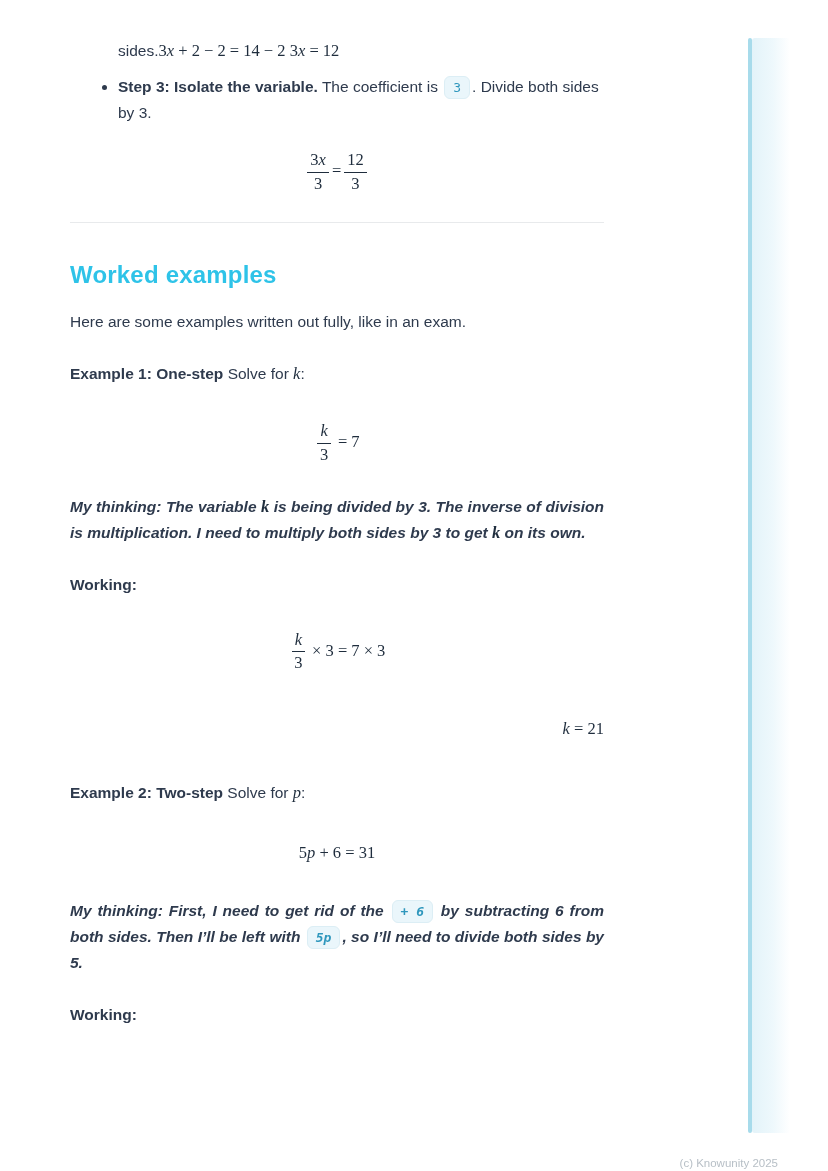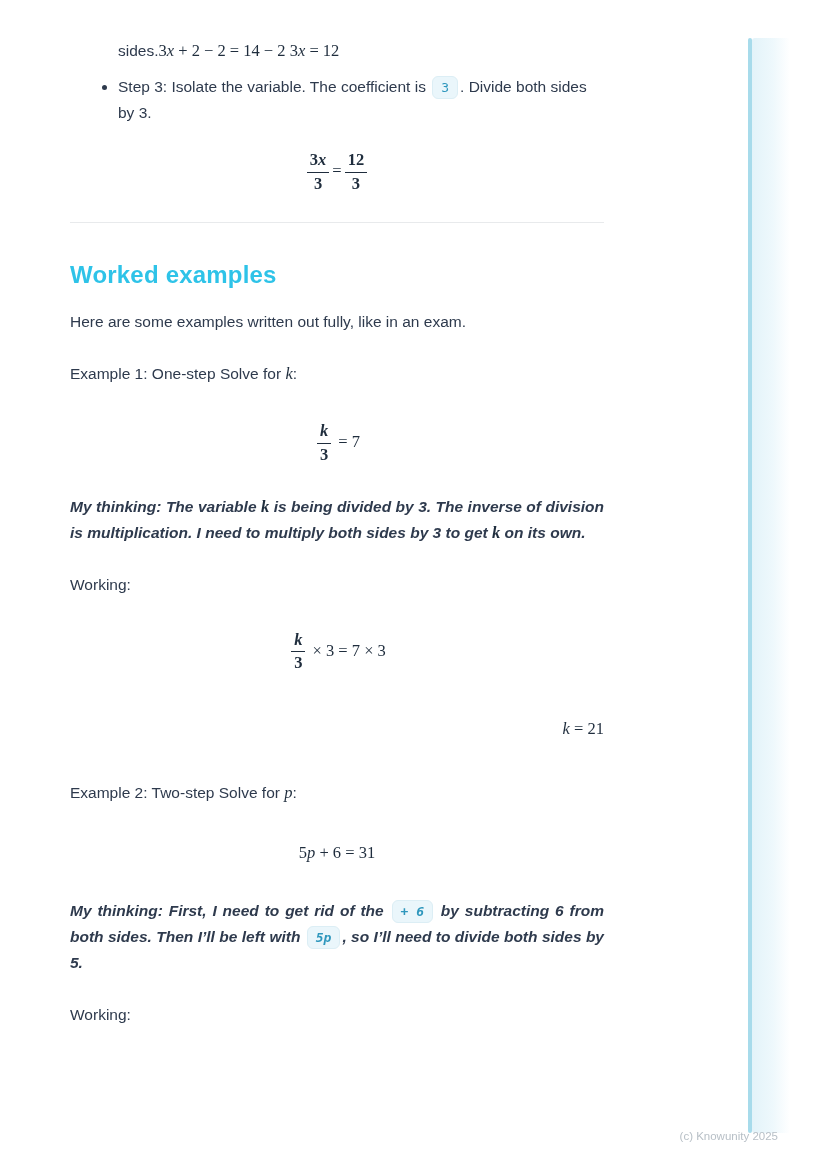--- a/index.html
+++ b/index.html
@@ -12,40 +12,39 @@
     font-size: 15.5px;
     line-height: 26px;
     color: var(--body-text, #2E3A4D);
     overflow: hidden;
   }
   .content {
     width: 708px;
     padding: 38px 104px 0 70px;
   }
   p { margin: 0; }
-  b, strong { font-weight: 400; }
+  b, strong { font-weight: 700; }
 
   
   .math, .math-display, .math-left {
     font-family: "Liberation Serif", serif;
     font-size: 16.5px;
     color: var(--math-text, #1F2D3D);
   }
   .math i, .math-display i, .math-left i {
     font-style: italic;
     font-family: "Liberation Serif", serif;
   }
   .math-display { text-align: center; }
   .frac {
     display: inline-block;
     vertical-align: middle;
     text-align: center;
     line-height: 1.25;
     margin: 0 3px;
-    font-weight: bold;
   }
   .frac .num { display: block; border-bottom: 1px solid currentColor; padding: 0 3px 1px; }
   .frac .den { display: block; padding-top: 1px; }
 
   
   .p-top { margin: 0 0 0 48px; }
   ul.bullets { margin: 10px 0 0; padding-left: 48px; }
   ul.bullets li { margin: 0; }
   .md-frac1 { margin: 24px 0 0; }
   .x-result { margin: 30px 0 0 48px; }
@@ -92,21 +91,21 @@
     margin: 0 2px;
     font-family: "DejaVu Sans Mono", monospace;
     font-size: 13px;
     line-height: 21px;
     color: var(--chip-text, #2F97BD);
   }
 
   
   .footer {
     position: absolute;
-    top: 1128px;
+    top: 1155px;
     right: 50px;
     font-size: 11.5px;
     line-height: 16px;
     color: var(--footer-text, #B7BFC6);
     z-index: 3;
   }
   .side-panel {
     position: absolute;
     top: 38px; left: 752px;
     width: 38px; height: 1095px;

